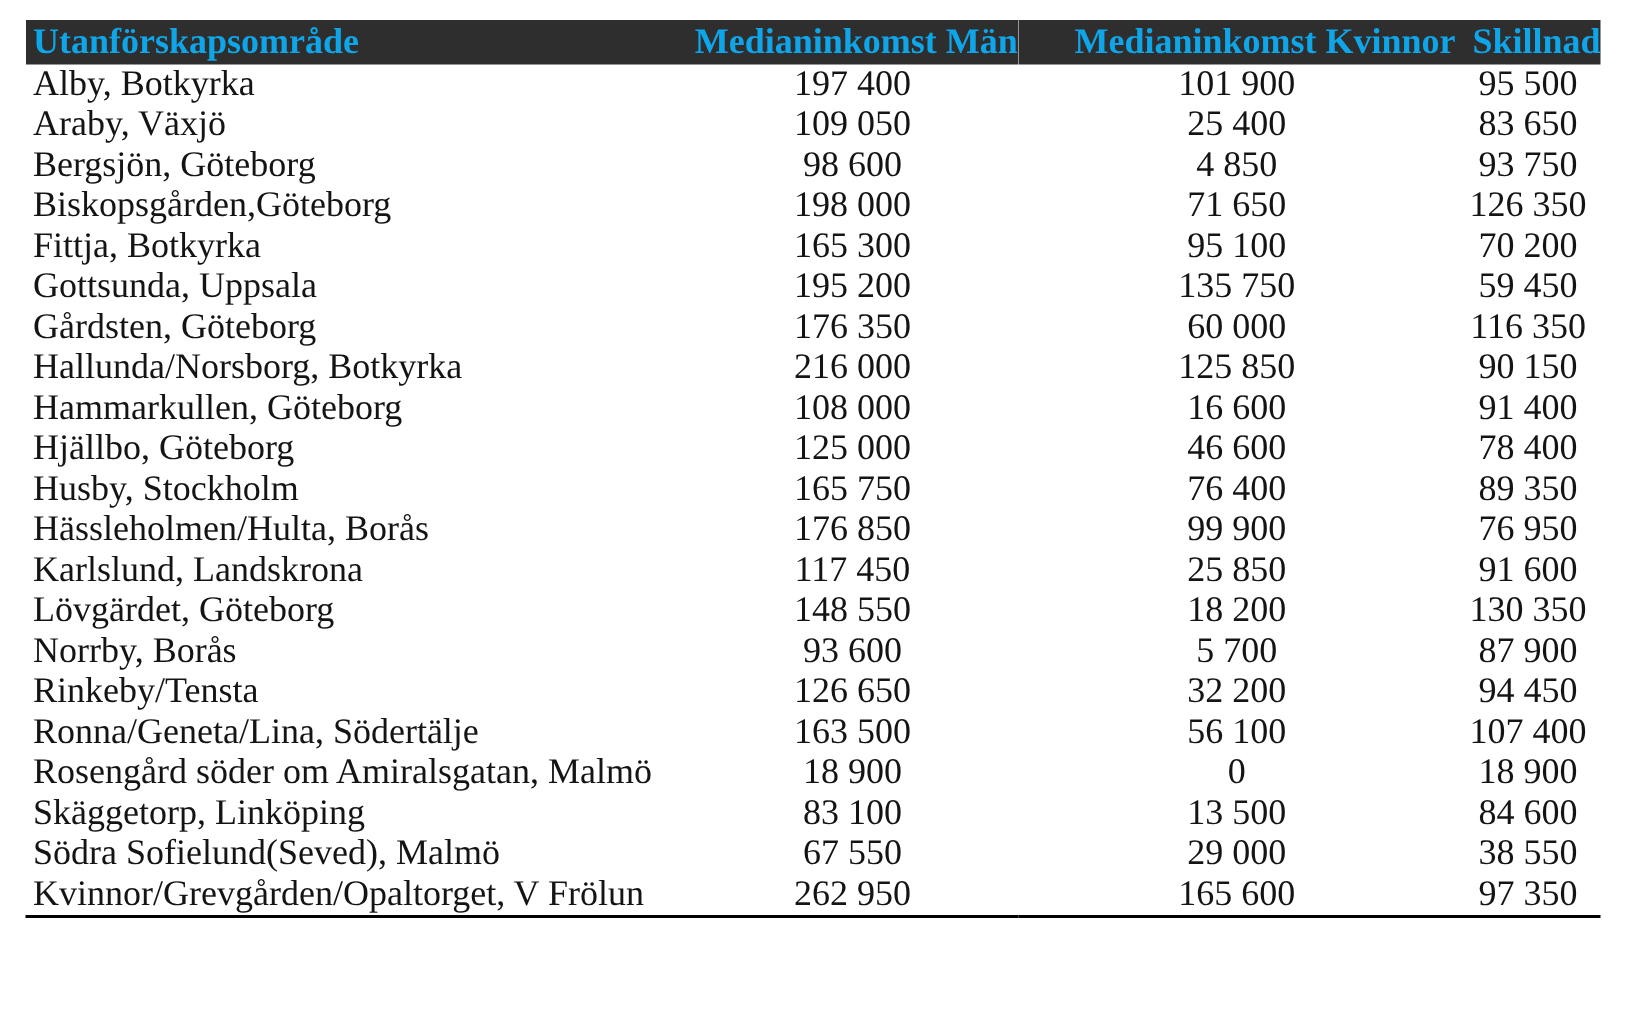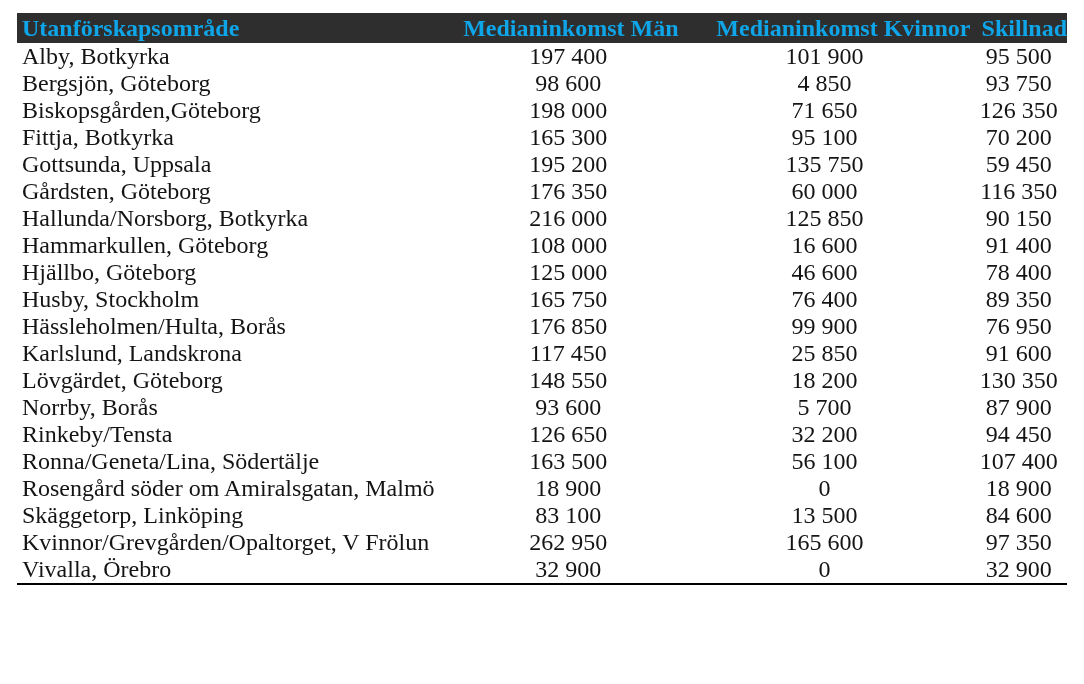--- a/index.html
+++ b/index.html
@@ -75,20 +75,26 @@
       </tr>
     </thead>
     <tbody id="table-body">
         <tr>
           <td class="a-left">Alby, Botkyrka</td>
           <td class="a-center">197 400</td>
           <td class="a-center">101 900</td>
           <td class="a-center">95 500</td>
         </tr>
         <tr>
+          <td class="a-left">Araby, Växjö</td>
+          <td class="a-center">109 050</td>
+          <td class="a-center">25 400</td>
+          <td class="a-center">83 650</td>
+        </tr>
+        <tr>
           <td class="a-left">Bergsjön, Göteborg</td>
           <td class="a-center">98 600</td>
           <td class="a-center">4 850</td>
           <td class="a-center">93 750</td>
         </tr>
         <tr>
           <td class="a-left">Biskopsgården,Göteborg</td>
           <td class="a-center">198 000</td>
           <td class="a-center">71 650</td>
           <td class="a-center">126 350</td>
@@ -177,26 +183,26 @@
           <td class="a-center">0</td>
           <td class="a-center">18 900</td>
         </tr>
         <tr>
           <td class="a-left">Skäggetorp, Linköping</td>
           <td class="a-center">83 100</td>
           <td class="a-center">13 500</td>
           <td class="a-center">84 600</td>
         </tr>
         <tr>
+          <td class="a-left">Södra Sofielund(Seved), Malmö</td>
+          <td class="a-center">67 550</td>
+          <td class="a-center">29 000</td>
+          <td class="a-center">38 550</td>
+        </tr>
+        <tr>
           <td class="a-left">Kvinnor/Grevgården/Opaltorget, V Frölun</td>
           <td class="a-center">262 950</td>
           <td class="a-center">165 600</td>
           <td class="a-center">97 350</td>
-        </tr>
-        <tr>
-          <td class="a-left">Vivalla, Örebro</td>
-          <td class="a-center">32 900</td>
-          <td class="a-center">0</td>
-          <td class="a-center">32 900</td>
         </tr>
       </tbody>
   </table>
 </div>
 
 </body></html>

